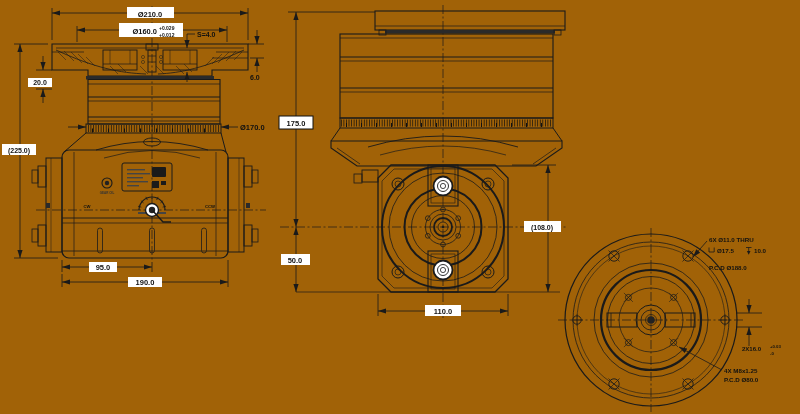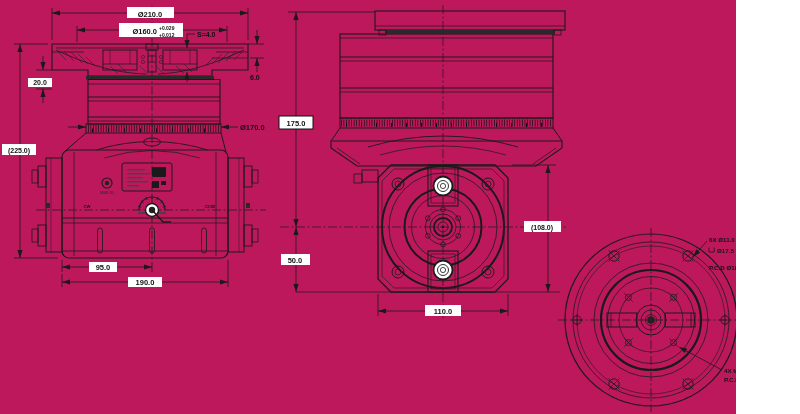--- a/index.html
+++ b/index.html
@@ -1,16 +1,16 @@
 <!DOCTYPE html>
 <html><head>
 <meta charset="utf-8">
 <style>
   html,body{margin:0;padding:0;background:#ffffff;}
-  .page{width:736px;height:414px;background:#be185d;position:relative;overflow:hidden;}
+  .page{width:800px;height:414px;background:#a16207;position:relative;overflow:hidden;}
   svg{display:block;}
   svg text{font-family:"Liberation Sans","DejaVu Sans",sans-serif;font-weight:bold;fill:#111;}
   .t75{font-size:7.5px}.t7{font-size:7px}.t62{font-size:6.2px}.t6{font-size:6px}
   .t5{font-size:5px}.t43{font-size:4.3px}.t42{font-size:4.2px}.t3{font-size:3px;fill:#333}
   .s{stroke:#1a1a1a;fill:none;stroke-width:1}
   .s11{stroke:#1a1a1a;fill:none;stroke-width:1.1}
   .s12{stroke:#1a1a1a;fill:none;stroke-width:1.2}
   .s13{stroke:#1a1a1a;fill:none;stroke-width:1.3}
   .sb{stroke:#1a1a1a;fill:none;stroke-width:2}
   .sb22{stroke:#1a1a1a;fill:none;stroke-width:2.2}

